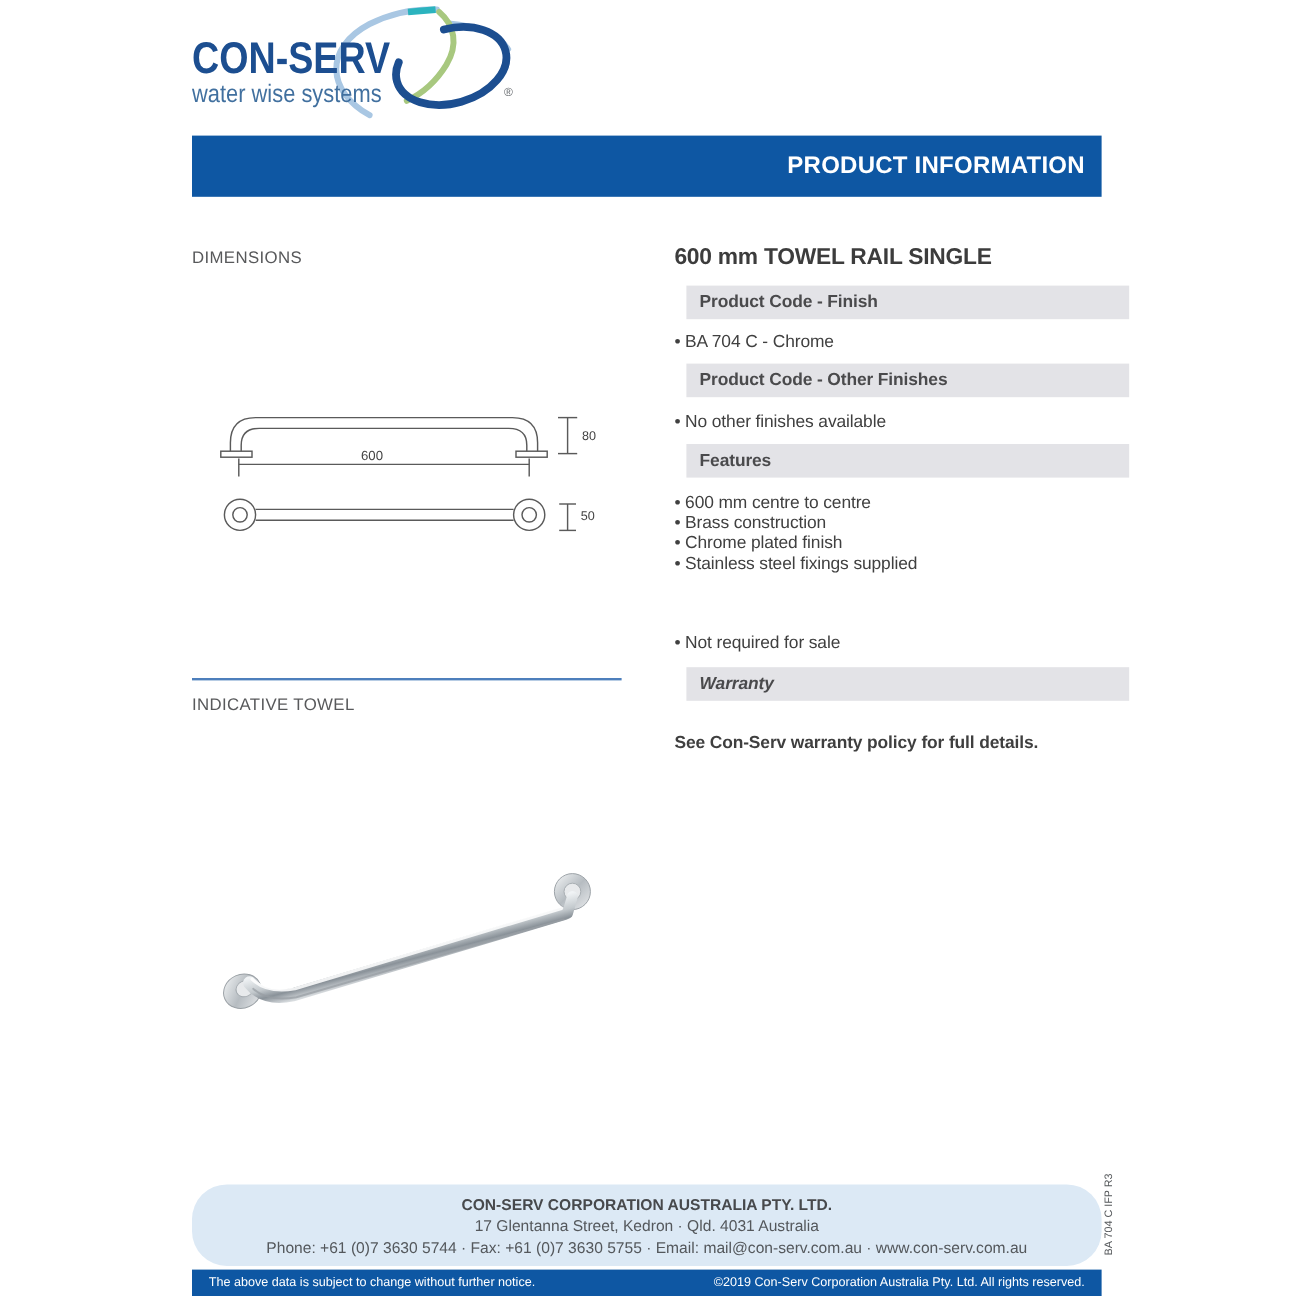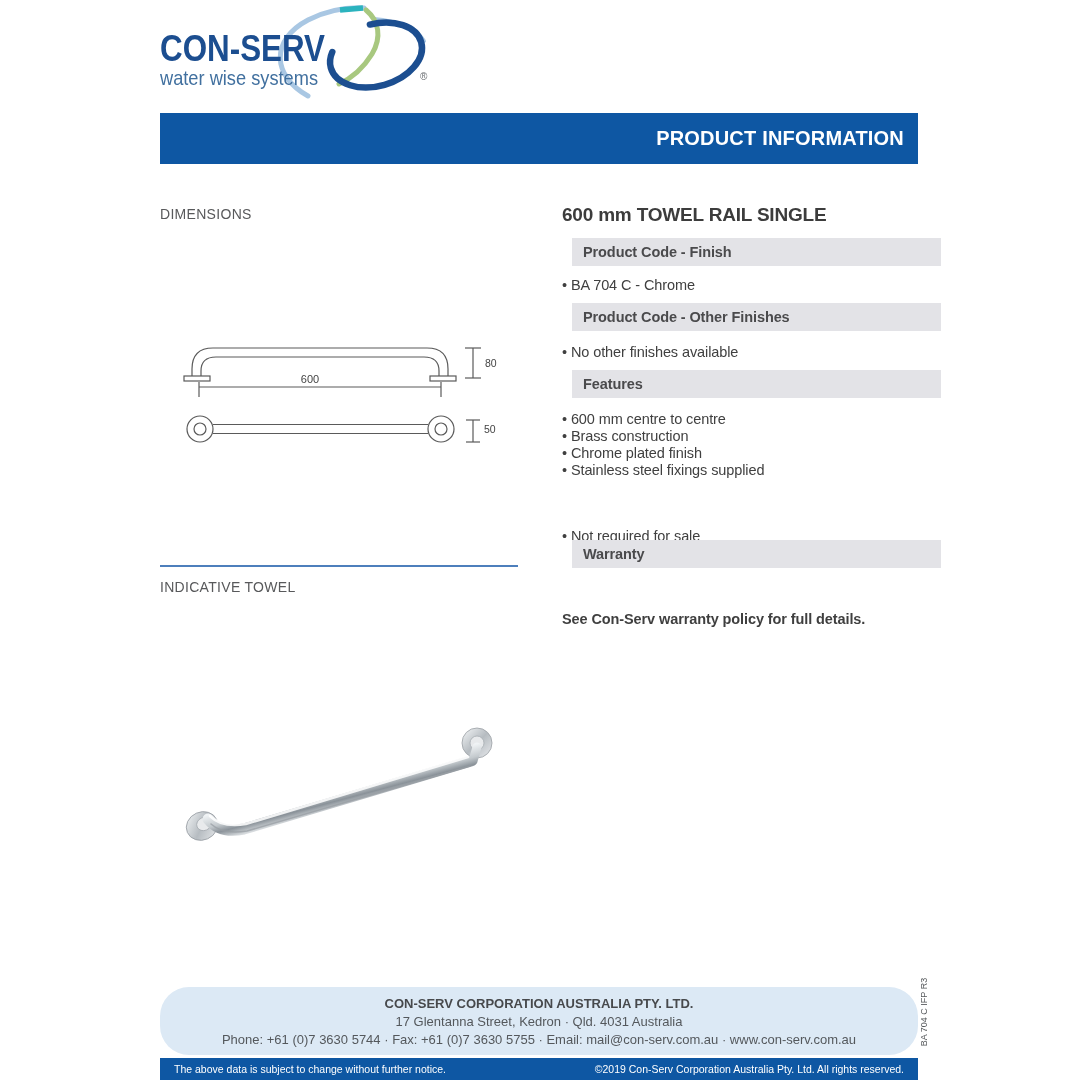--- a/index.html
+++ b/index.html
@@ -165,21 +165,21 @@
     <div class="bullet">600 mm centre to centre</div>
     <div class="bullet">Brass construction</div>
     <div class="bullet">Chrome plated finish</div>
     <div class="bullet">Stainless steel fixings supplied</div>
   </div>
 
   <div class="bullets" style="top:528px;">
     <div class="bullet">Not required for sale</div>
   </div>
 
-  <div class="bar" style="top:540px;">
+  <div class="bar" style="top:556px;font-style:italic;">
     <span>Warranty</span>
   </div>
   <div class="warranty-note">See Con-Serv warranty policy for full details.</div>
 
   <div class="footer-box">
     <div class="footer-company">CON-SERV CORPORATION AUSTRALIA PTY. LTD.</div>
     <div class="footer-line">17 Glentanna Street, Kedron · Qld. 4031 Australia</div>
     <div class="footer-line">Phone: +61 (0)7 3630 5744 · Fax: +61 (0)7 3630 5755 · Email: mail@con-serv.com.au · www.con-serv.com.au</div>
   </div>
 

